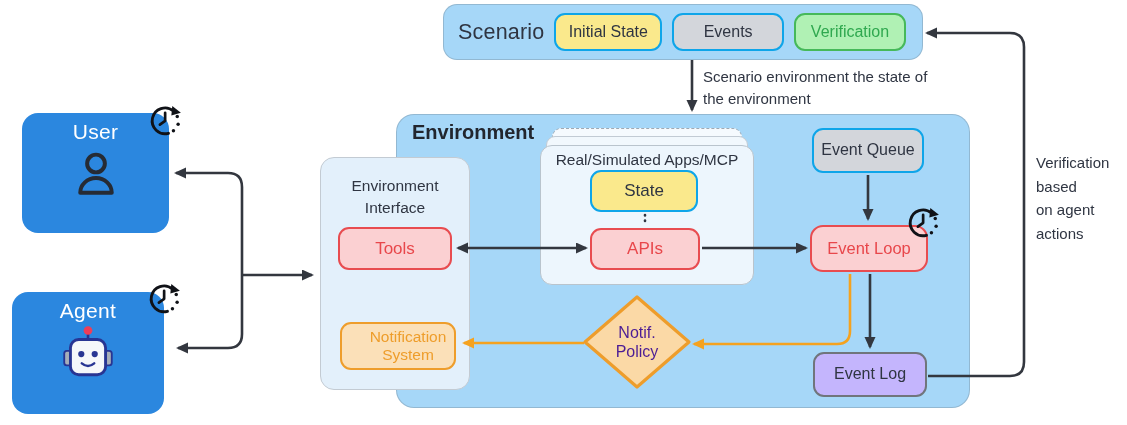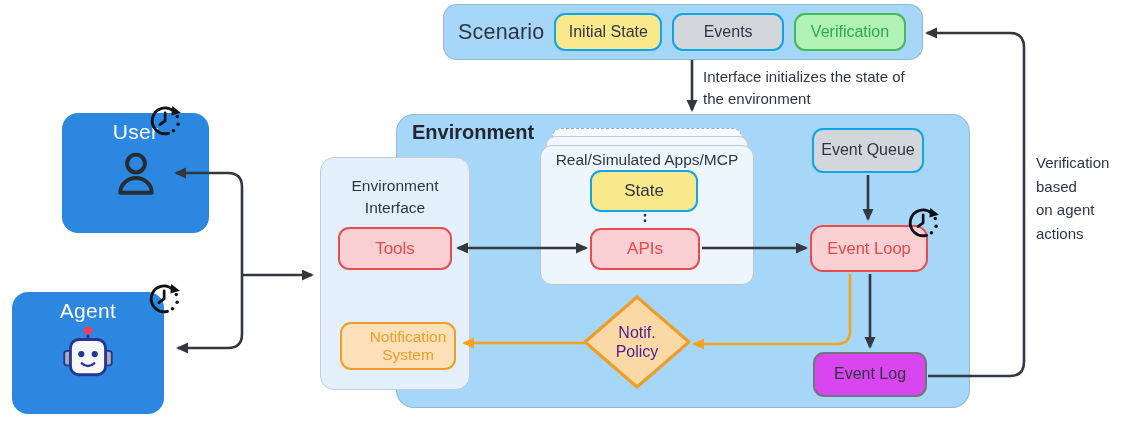--- a/index.html
+++ b/index.html
@@ -9,21 +9,21 @@
   .panel-blue { position:absolute; background:#A6D7F8; border:1.5px solid rgba(110,125,140,.35); }
   #scenario-box { left:443px; top:4px; width:480px; height:56px; border-radius:14px;
                   display:flex; align-items:center; justify-content:space-between;
                   padding:0 16px 0 14px; z-index:1; }
   #scenario-label { font-size:21.5px; color:#2F3542; font-weight:500; letter-spacing:.2px; }
   .chip { display:flex; align-items:center; justify-content:center; border-radius:11px;
           border:2px solid #0ea5e9; font-size:16px; color:#2F3542; text-align:center; line-height:1.15; }
   .chip.abs { position:absolute; z-index:3; }
   .chip-yellow { background:#FAE98C; }
   .chip-gray   { background:#D3D6DB; }
-  .chip-gray-lt{ background:#d946ef; border-color:#70757C; }
+  .chip-gray-lt{ background:#c4b5fd; border-color:#70757C; }
   .chip-green  { background:#B0F1B4; border-color:#46B95A; color:#2FA84F; }
   .chip-red    { background:#FBD0D2; border-color:#E84C50; color:#E8474B; }
   .chip-orange { background:#FBE0B8; border-color:#EE9D2B; color:#EE9D2B; }
   .sc-chip { height:38px; }
 
   #environment-box { left:396px; top:114px; width:574px; height:294px; border-radius:18px; z-index:1; }
   #environment-title { position:absolute; left:412px; top:121px; font-size:20px; font-weight:600;
                        color:#22262e; z-index:2; }
 
   #env-interface { position:absolute; left:320px; top:157px; width:150px; height:233px;
@@ -36,21 +36,21 @@
                   background:#F5FAFE; border:1.6px dashed #9FAAB5; }
   #apps-layer-1 { left:546px; top:136px; width:202px; height:26px;
                   background:#F1F8FD; border:1.6px solid #C2CBD4; }
   #apps-card { position:absolute; left:540px; top:145px; width:214px; height:140px;
                background:#EDF6FD; border:1.6px solid #B9C4CD; border-radius:12px; z-index:2; }
   #apps-title { position:absolute; left:540px; top:151px; width:214px; text-align:center;
                 font-size:15.5px; color:#2F3542; z-index:3; }
 
   .actor-box { position:absolute; background:#2B87DF; border-radius:16px; z-index:1;
                display:flex; flex-direction:column; align-items:center; }
-  #user-box  { left:22px; top:113px; width:147px; height:120px;margin-left:40px; }
+  #user-box  { left:22px; top:113px; width:147px; height:120px; }
   #agent-box { left:12px; top:292px; width:152px; height:122px; }
   .actor-label { color:#fff; font-size:21px; font-weight:500; margin-top:7px; letter-spacing:.3px; }
 
   #diamond-label { position:absolute; left:592px; top:323px; width:90px; text-align:center;
                    font-size:16px; color:#4c1d95; line-height:19px; z-index:3; font-weight:500; }
 
   .note { position:absolute; color:#2F3542; font-size:15px; z-index:2; }
   #note-init { left:703px; top:66px; line-height:22px; }
   #note-verif { left:1036px; top:151px; line-height:23.5px; }
 
@@ -175,21 +175,21 @@
   <div class="chip abs chip-gray-lt" style="left:813px; top:352px; width:114px; height:45px; font-size:16px;">
     <span>Event Log</span>
   </div>
 
   <div id="diamond-label">
     <div>Notif.</div>
     <div>Policy</div>
   </div>
 
   <div id="note-init" class="note">
-    <div>Interface initializes the state of</div>
+    <div>Scenario environment the state of</div>
     <div>the environment</div>
   </div>
   <div id="note-verif" class="note">
     <div>Verification</div>
     <div>based</div>
     <div>on agent</div>
     <div>actions</div>
   </div>
 
   <svg id="clock-user" class="clock" viewBox="0 0 44 44">

